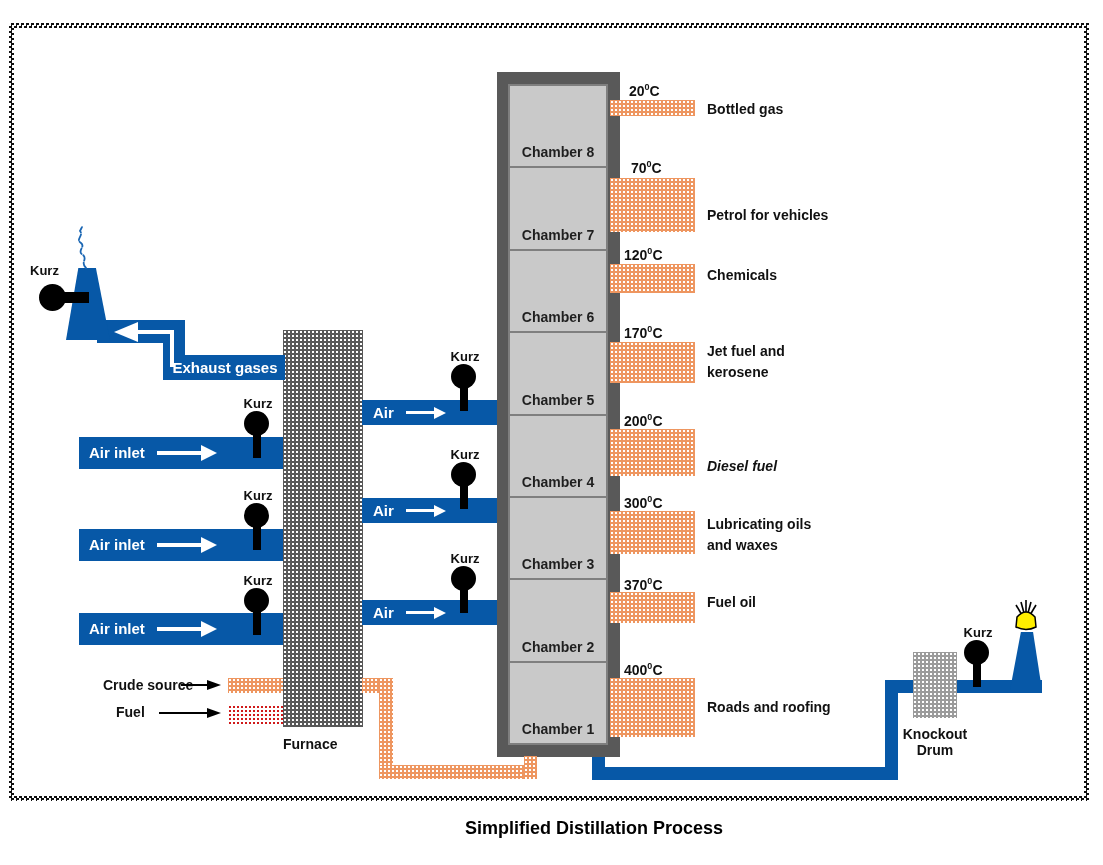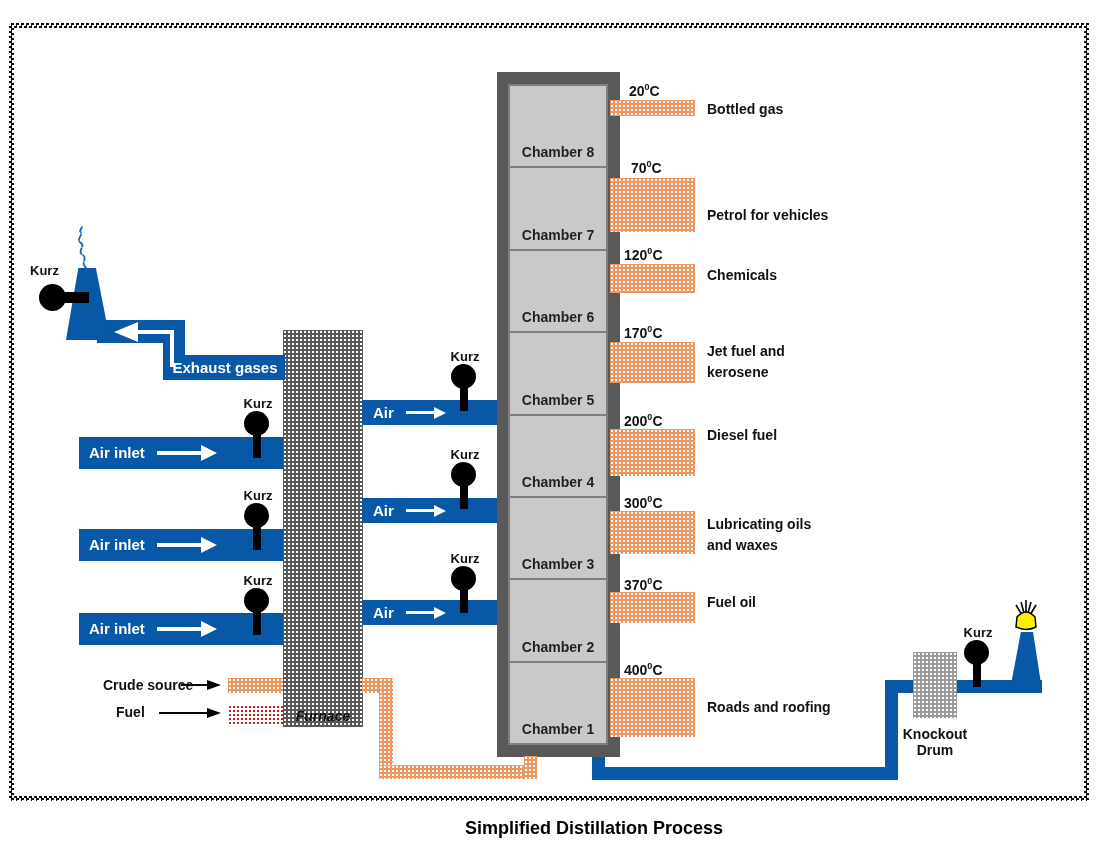--- a/index.html
+++ b/index.html
@@ -98,28 +98,28 @@
   <div class="abs temp" style="left:624px;top:412px;"><span>200</span><sup>0</sup><span>C</span></div>
   <div class="abs temp" style="left:624px;top:494px;"><span>300</span><sup>0</sup><span>C</span></div>
   <div class="abs temp" style="left:624px;top:576px;"><span>370</span><sup>0</sup><span>C</span></div>
   <div class="abs temp" style="left:624px;top:661px;"><span>400</span><sup>0</sup><span>C</span></div>
 
   <div class="abs prod-label" style="left:707px;top:99px;">Bottled gas</div>
   <div class="abs prod-label" style="left:707px;top:205px;">Petrol for vehicles</div>
   <div class="abs prod-label" style="left:707px;top:265px;">Chemicals</div>
   <div class="abs prod-label" style="left:707px;top:341px;">Jet fuel and
 kerosene</div>
-  <div class="abs prod-label" style="left:707px;top:425px;">Diesel fuel</div>
+  <div class="abs prod-label" style="left:707px;top:456px;font-style:italic;">Diesel fuel</div>
   <div class="abs prod-label" style="left:707px;top:514px;">Lubricating oils
 and waxes</div>
   <div class="abs prod-label" style="left:707px;top:592px;">Fuel oil</div>
   <div class="abs prod-label" style="left:707px;top:697px;">Roads and roofing</div>
 
   <div class="abs p-darkgray" style="left:283px;top:330px;width:80px;height:397px;"></div>
-  <div class="abs mid-label" style="left:283px;top:708px;width:80px;text-align:center;font-style:italic;">Furnace</div>
+  <div class="abs mid-label" style="left:283px;top:736px;width:80px;text-align:left;">Furnace</div>
 
   <div class="abs blue" style="left:97px;top:320px;width:88px;height:23px;"></div>
   <div class="abs blue" style="left:163px;top:320px;width:22px;height:60px;"></div>
   <div class="abs blue white-label" style="left:163px;top:355px;width:120px;height:25px;line-height:25px;text-align:center;padding-left:2px;"><span>Exhaust gases</span></div>
   <div class="abs whead-l" style="left:114px;top:322px;"></div>
   <div class="abs wline" style="left:136px;top:330px;width:38px;height:4px;"></div>
   <div class="abs wline" style="left:170px;top:330px;width:4px;height:37px;"></div>
   <div class="abs blue trap" style="left:66px;top:268px;width:44px;height:72px;"></div>
   <svg class="abs" style="left:70px;top:226px;" width="26" height="44" viewBox="0 0 26 44">
     <path d="M16 42 C10 36 18 33 13 29 C6 25 16 21 11 17 C5 13 14 10 10 5 L12 1" fill="none" stroke="#1a66b3" stroke-width="1.8" stroke-linecap="round" stroke-dasharray="6 2"></path>

